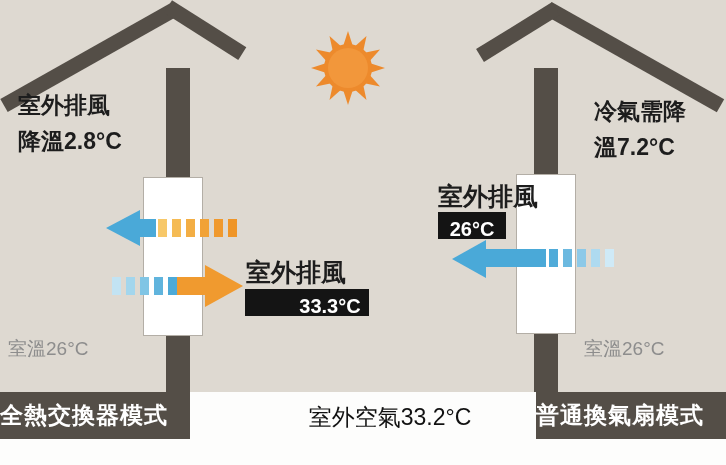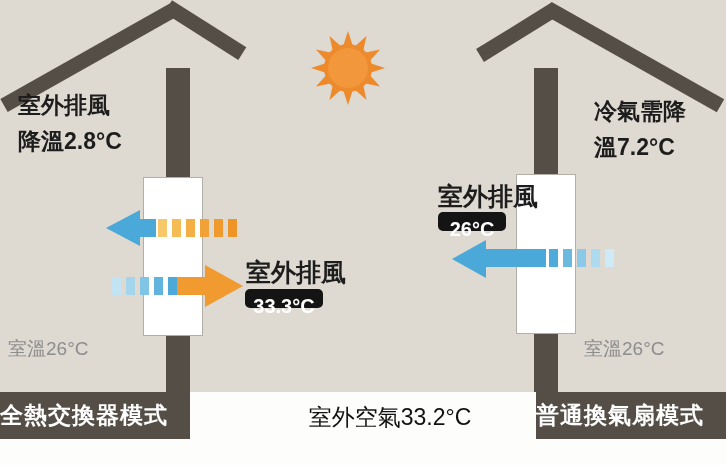--- a/index.html
+++ b/index.html
@@ -18,22 +18,22 @@
   .head-left{position:absolute;width:0;height:0;border-top:18px solid transparent;border-bottom:18px solid transparent;border-right:34px solid var(--blue,#4aa9d8);}
   .head-right{position:absolute;width:0;height:0;border-top:21px solid transparent;border-bottom:21px solid transparent;border-left:38px solid var(--orange,#f09a2f);}
   .body-bar{position:absolute;height:18px;}
   .stripes{position:absolute;height:18px;display:flex;gap:5px;}
   .stripe{width:9px;height:100%;}
   .cjk-big{position:absolute;font-size:23px;font-weight:700;white-space:nowrap;}
   .cjk-med{position:absolute;font-size:25px;font-weight:700;white-space:nowrap;}
   .room-temp{position:absolute;font-size:19px;color:var(--gray_text,#8d8d8d);white-space:nowrap;text-align:center;}
   .badge-blue{position:absolute;left:16px;top:167px;width:88px;height:37px;background:var(--blue_badge,#89c7ea);
       border-radius:8px;font-size:21px;font-weight:700;text-align:center;line-height:37px;}
-  .badge-black{position:absolute;background:var(--black_badge,#141414);color:#ffffff;border-radius:5px;
-      font-size:20px;font-weight:700;text-align:center;line-height:35px;height:19px;}
+  .badge-black{position:absolute;background:var(--black_badge,#141414);color:#ffffff;border-radius:0;
+      font-size:20px;font-weight:700;text-align:center;line-height:35px;height:27px;}
   .outdoor-label{position:absolute;left:190px;top:402px;width:400px;text-align:center;
       font-size:23px;font-weight:400;color:#111;}
 </style>
 </head>
 <body>
 
 <div id="stage">
 
   <div class="ground"></div>
 
@@ -99,21 +99,21 @@
       <div class="stripe" style="background: rgb(79, 171, 217);"></div>
       <div class="stripe" style="background: rgb(108, 185, 224);"></div>
       <div class="stripe" style="background: rgb(140, 201, 232);"></div>
       <div class="stripe" style="background: rgb(174, 218, 240);"></div>
       <div class="stripe" style="background: rgb(207, 234, 247);"></div>
     </div>
 
   <div class="cjk-big" style="left:18px;top:90px;">室外排風</div>
   <div class="cjk-big" style="left:18px;top:126px;">降溫2.8°C</div>
   <div class="cjk-med" style="left:246px;top:256px;">室外排風</div>
-  <div class="badge-black" style="left:245px;top:289px;width:78px;">33.3°C</div>
+  <div class="badge-black" style="left:245px;top:289px;width:78px;padding-left:46px;">33.3°C</div>
   <div class="room-temp" style="left:8px;top:336px;">室溫26°C</div>
 
   <div class="cjk-big" style="left:594px;top:96px;">冷氣需降</div>
   <div class="cjk-big" style="left:594px;top:132px;">溫7.2°C</div>
   <div class="cjk-med" style="left:438px;top:180px;">室外排風</div>
   <div class="badge-black" style="left:438px;top:212px;width:68px;">26°C</div>
   <div class="room-temp" style="left:584px;top:336px;">室溫26°C</div>
 
 </div>
 

